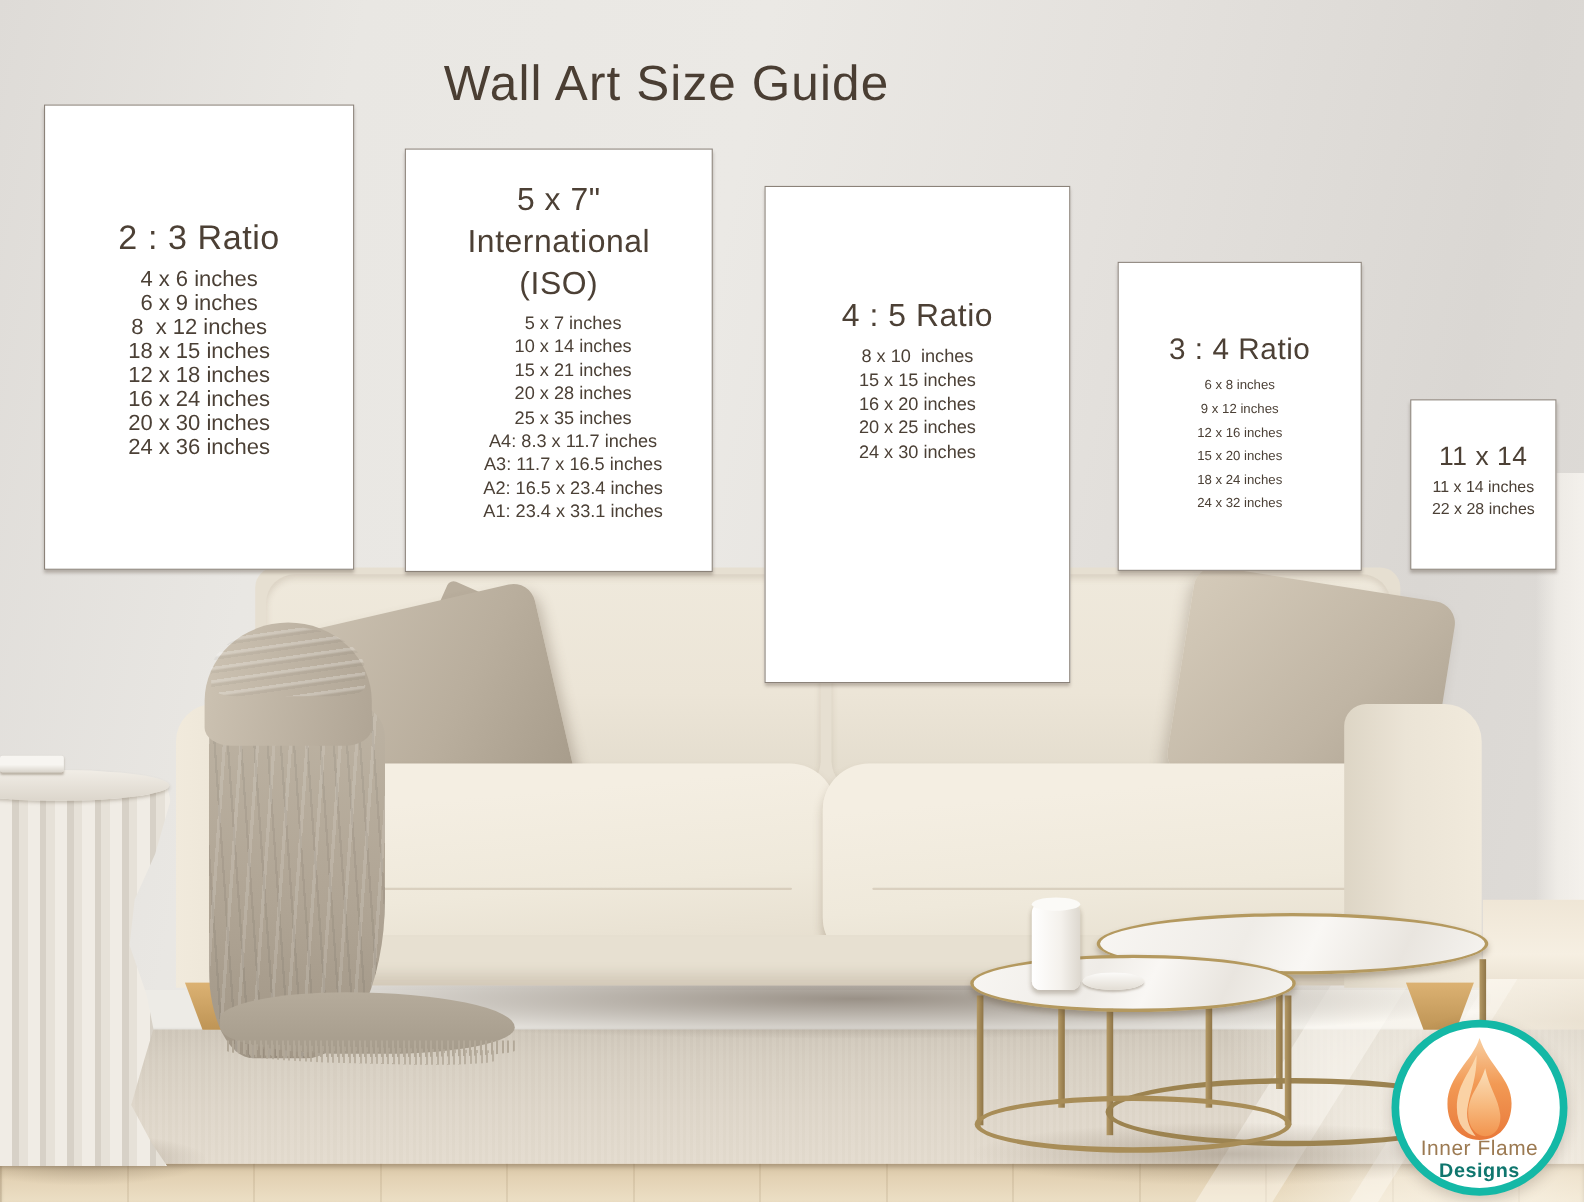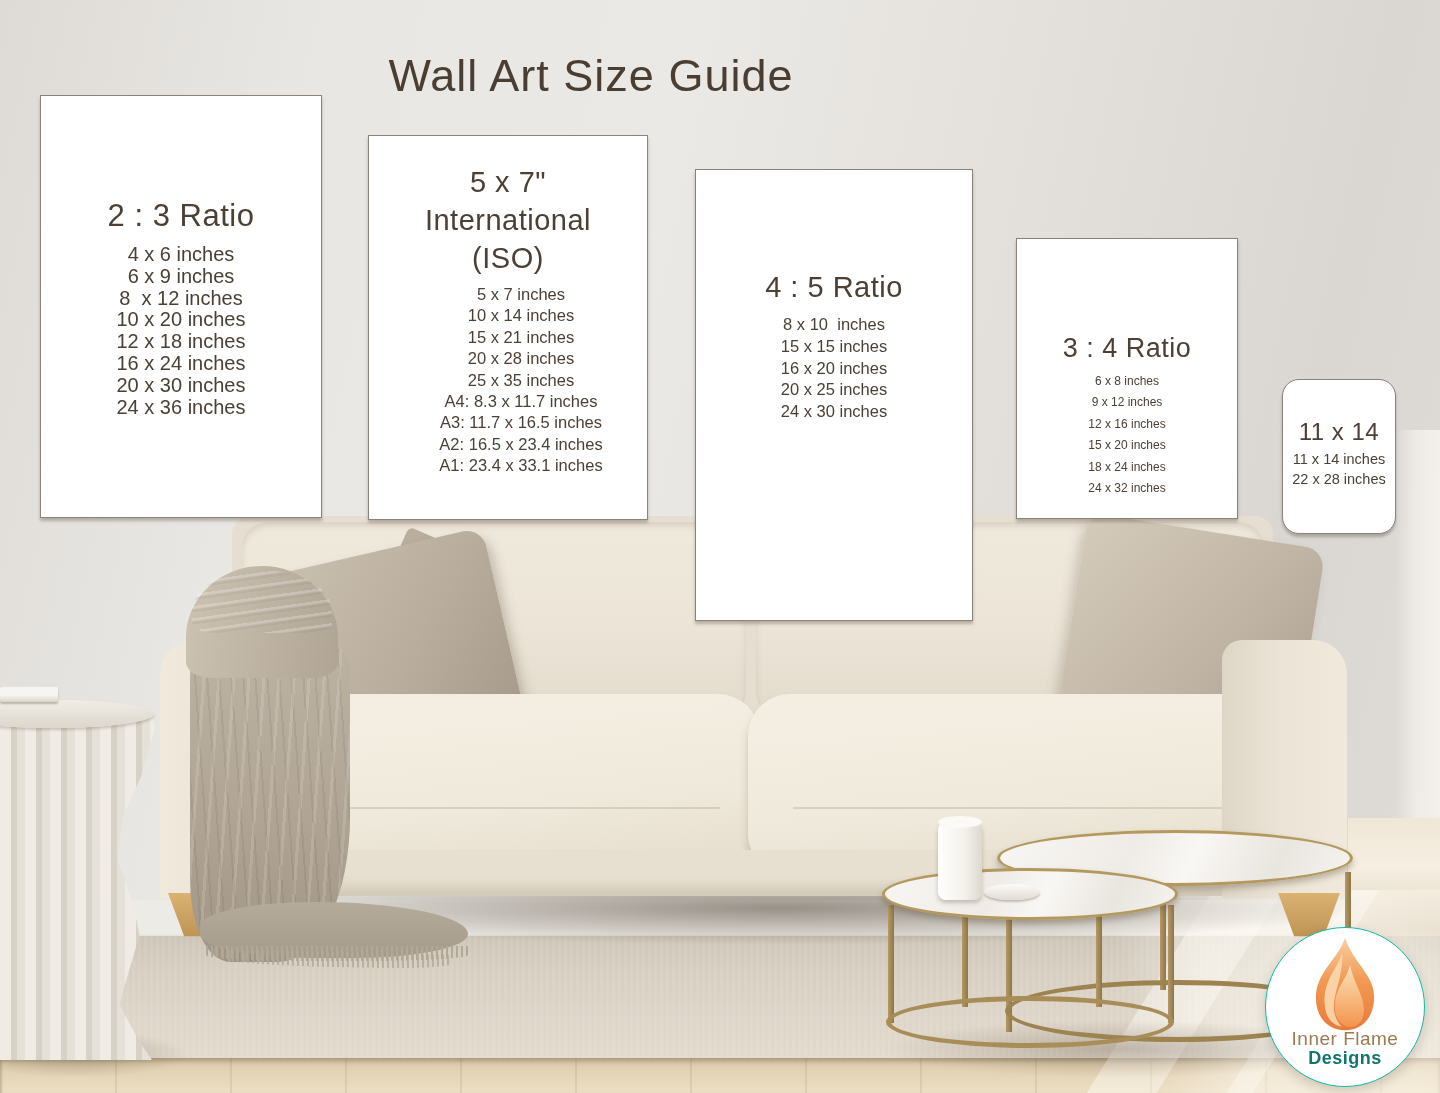--- a/index.html
+++ b/index.html
@@ -133,34 +133,34 @@
   .size-line { white-space:pre; }
   .f1 { left:40px;   top:95px;  width:282px; height:423px; padding-top:100px; }
   .f1 .frame-title { font-size:31px; line-height:39px; margin-bottom:9px; }
   .f1 .size-line   { font-size:20px; line-height:21.8px; }
   .f2 { left:368px;  top:135px; width:280px; height:385px; padding-top:27px; }
   .f2 .frame-title { font-size:29px; line-height:38px; margin-bottom:7px; }
   .f2 .size-line   { font-size:16.5px; line-height:21.4px;padding-left:26px; }
   .f3 { left:695px;  top:169px; width:278px; height:452px; padding-top:99px; }
   .f3 .frame-title { font-size:29px; line-height:37px; margin-bottom:8px; }
   .f3 .size-line   { font-size:16.5px; line-height:21.8px; }
-  .f4 { left:1016px; top:238px; width:222px; height:281px; padding-top:92px; }
+  .f4 { left:1016px; top:238px; width:222px; height:281px; padding-top:61px; }
   .f4 .frame-title { font-size:27px; line-height:35px; margin-bottom:5px; }
   .f4 .size-line   { font-size:12px; line-height:21.4px; }
-  .f5 { left:1282px; top:379px; width:114px; height:155px; padding-top:37px;border-radius:17px; }
+  .f5 { left:1282px; top:363px; width:133px; height:155px; padding-top:37px; }
   .f5 .frame-title { font-size:24px; line-height:29px; margin-bottom:3px; }
   .f5 .size-line   { font-size:14.5px; line-height:20px; }
 
   
-  .page-title { position:absolute; left:1px; top:50px; width:1180px; text-align:center;
+  .page-title { position:absolute; left:16px; top:50px; width:1180px; text-align:center;
     font-size:45px; font-weight:500; letter-spacing:1px; color:#4a3e33; }
 
   
   .logo { position:absolute; left:1265px; top:927px; width:160px; height:160px; border-radius:50%;
-    background:#ffffff; border:1px solid #14b8a6; box-shadow:0 5px 12px rgba(80,65,48,.22);
+    background:#ffffff; border:7px solid #14b8a6; box-shadow:0 5px 12px rgba(80,65,48,.22);
     text-align:center; overflow:hidden; }
   .logo svg { display:block; margin:8px auto 0 auto; }
   .logo-name { font-size:19px; color:#9c7a52; letter-spacing:.5px; margin-top:-4px; }
   .logo-sub  { font-size:18px; font-weight:bold; color:#0f766e; margin-top:-2px; letter-spacing:.5px; }
 </style>
 </head>
 <body>
 
 <div id="stage">
 
@@ -218,21 +218,21 @@
   <div class="dish"></div>
 
   <div class="page-title">Wall Art Size Guide</div>
 
   <div class="frame f1">
     <div class="frame-title">2 : 3 Ratio</div>
     <div class="size-list">
         <div class="size-line">4 x 6 inches</div>
         <div class="size-line">6 x 9 inches</div>
         <div class="size-line">8  x 12 inches</div>
-        <div class="size-line">10 x 20 inches</div>
+        <div class="size-line">18 x 15 inches</div>
         <div class="size-line">12 x 18 inches</div>
         <div class="size-line">16 x 24 inches</div>
         <div class="size-line">20 x 30 inches</div>
         <div class="size-line">24 x 36 inches</div>
       </div>
   </div>
   <div class="frame f2">
     <div class="frame-title">5 x 7"
 International
 (ISO)</div>

